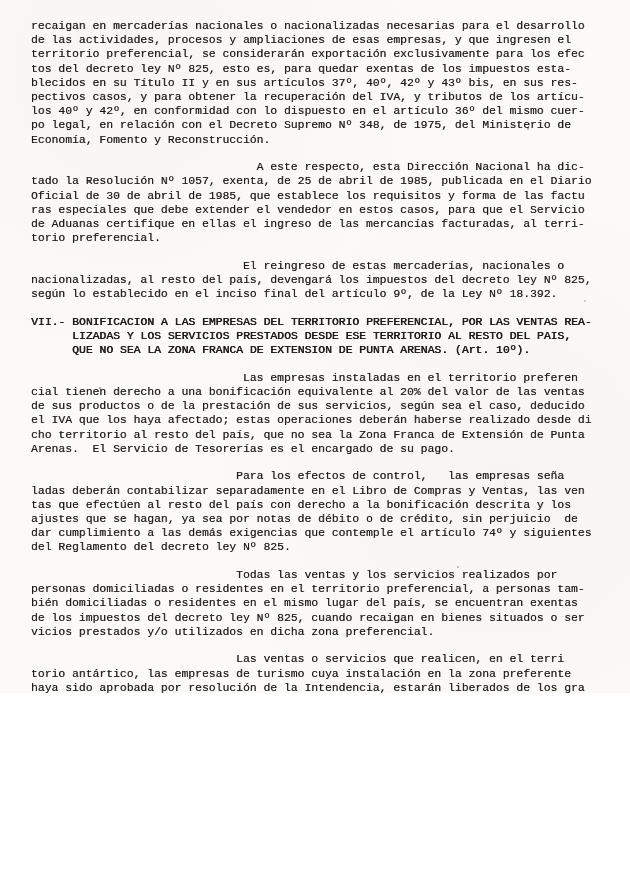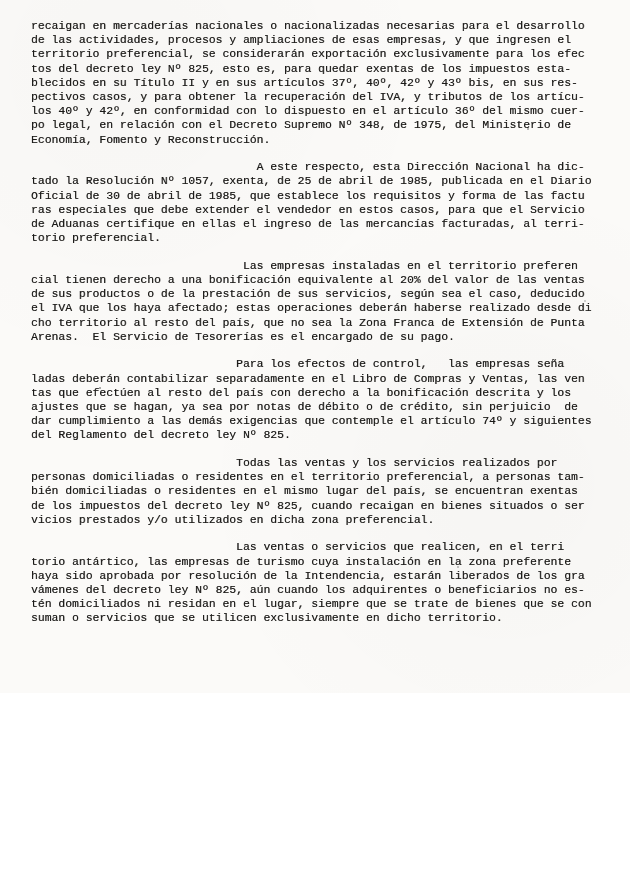--- a/index.html
+++ b/index.html
@@ -63,20 +63,26 @@
 pectivos casos, y para obtener la recuperación del IVA, y tributos de los artícu-
 los 40º y 42º, en conformidad con lo dispuesto en el artículo 36º del mismo cuer-
 po legal, en relación con el Decreto Supremo Nº 348, de 1975, del Ministerio de
 Economía, Fomento y Reconstrucción.</div>
   <div class="doc-block">                                 A este respecto, esta Dirección Nacional ha dic-
 tado la Resolución Nº 1057, exenta, de 25 de abril de 1985, publicada en el Diario
 Oficial de 30 de abril de 1985, que establece los requisitos y forma de las factu
 ras especiales que debe extender el vendedor en estos casos, para que el Servicio
 de Aduanas certifique en ellas el ingreso de las mercancías facturadas, al terri-
 torio preferencial.</div>
+  <div class="doc-block">                               El reingreso de estas mercaderías, nacionales o
+nacionalizadas, al resto del país, devengará los impuestos del decreto ley Nº 825,
+según lo establecido en el inciso final del artículo 9º, de la Ley Nº 18.392.</div>
+  <div class="doc-block doc-heading">VII.- BONIFICACION A LAS EMPRESAS DEL TERRITORIO PREFERENCIAL, POR LAS VENTAS REA-
+      LIZADAS Y LOS SERVICIOS PRESTADOS DESDE ESE TERRITORIO AL RESTO DEL PAIS,
+      QUE NO SEA LA ZONA FRANCA DE EXTENSION DE PUNTA ARENAS. (Art. 10º).</div>
   <div class="doc-block">                               Las empresas instaladas en el territorio preferen
 cial tienen derecho a una bonificación equivalente al 20% del valor de las ventas
 de sus productos o de la prestación de sus servicios, según sea el caso, deducido
 el IVA que los haya afectado; estas operaciones deberán haberse realizado desde di
 cho territorio al resto del país, que no sea la Zona Franca de Extensión de Punta
 Arenas.  El Servicio de Tesorerías es el encargado de su pago.</div>
   <div class="doc-block">                              Para los efectos de control,   las empresas seña
 ladas deberán contabilizar separadamente en el Libro de Compras y Ventas, las ven
 tas que efectúen al resto del país con derecho a la bonificación descrita y los
 ajustes que se hagan, ya sea por notas de débito o de crédito, sin perjuicio  de

